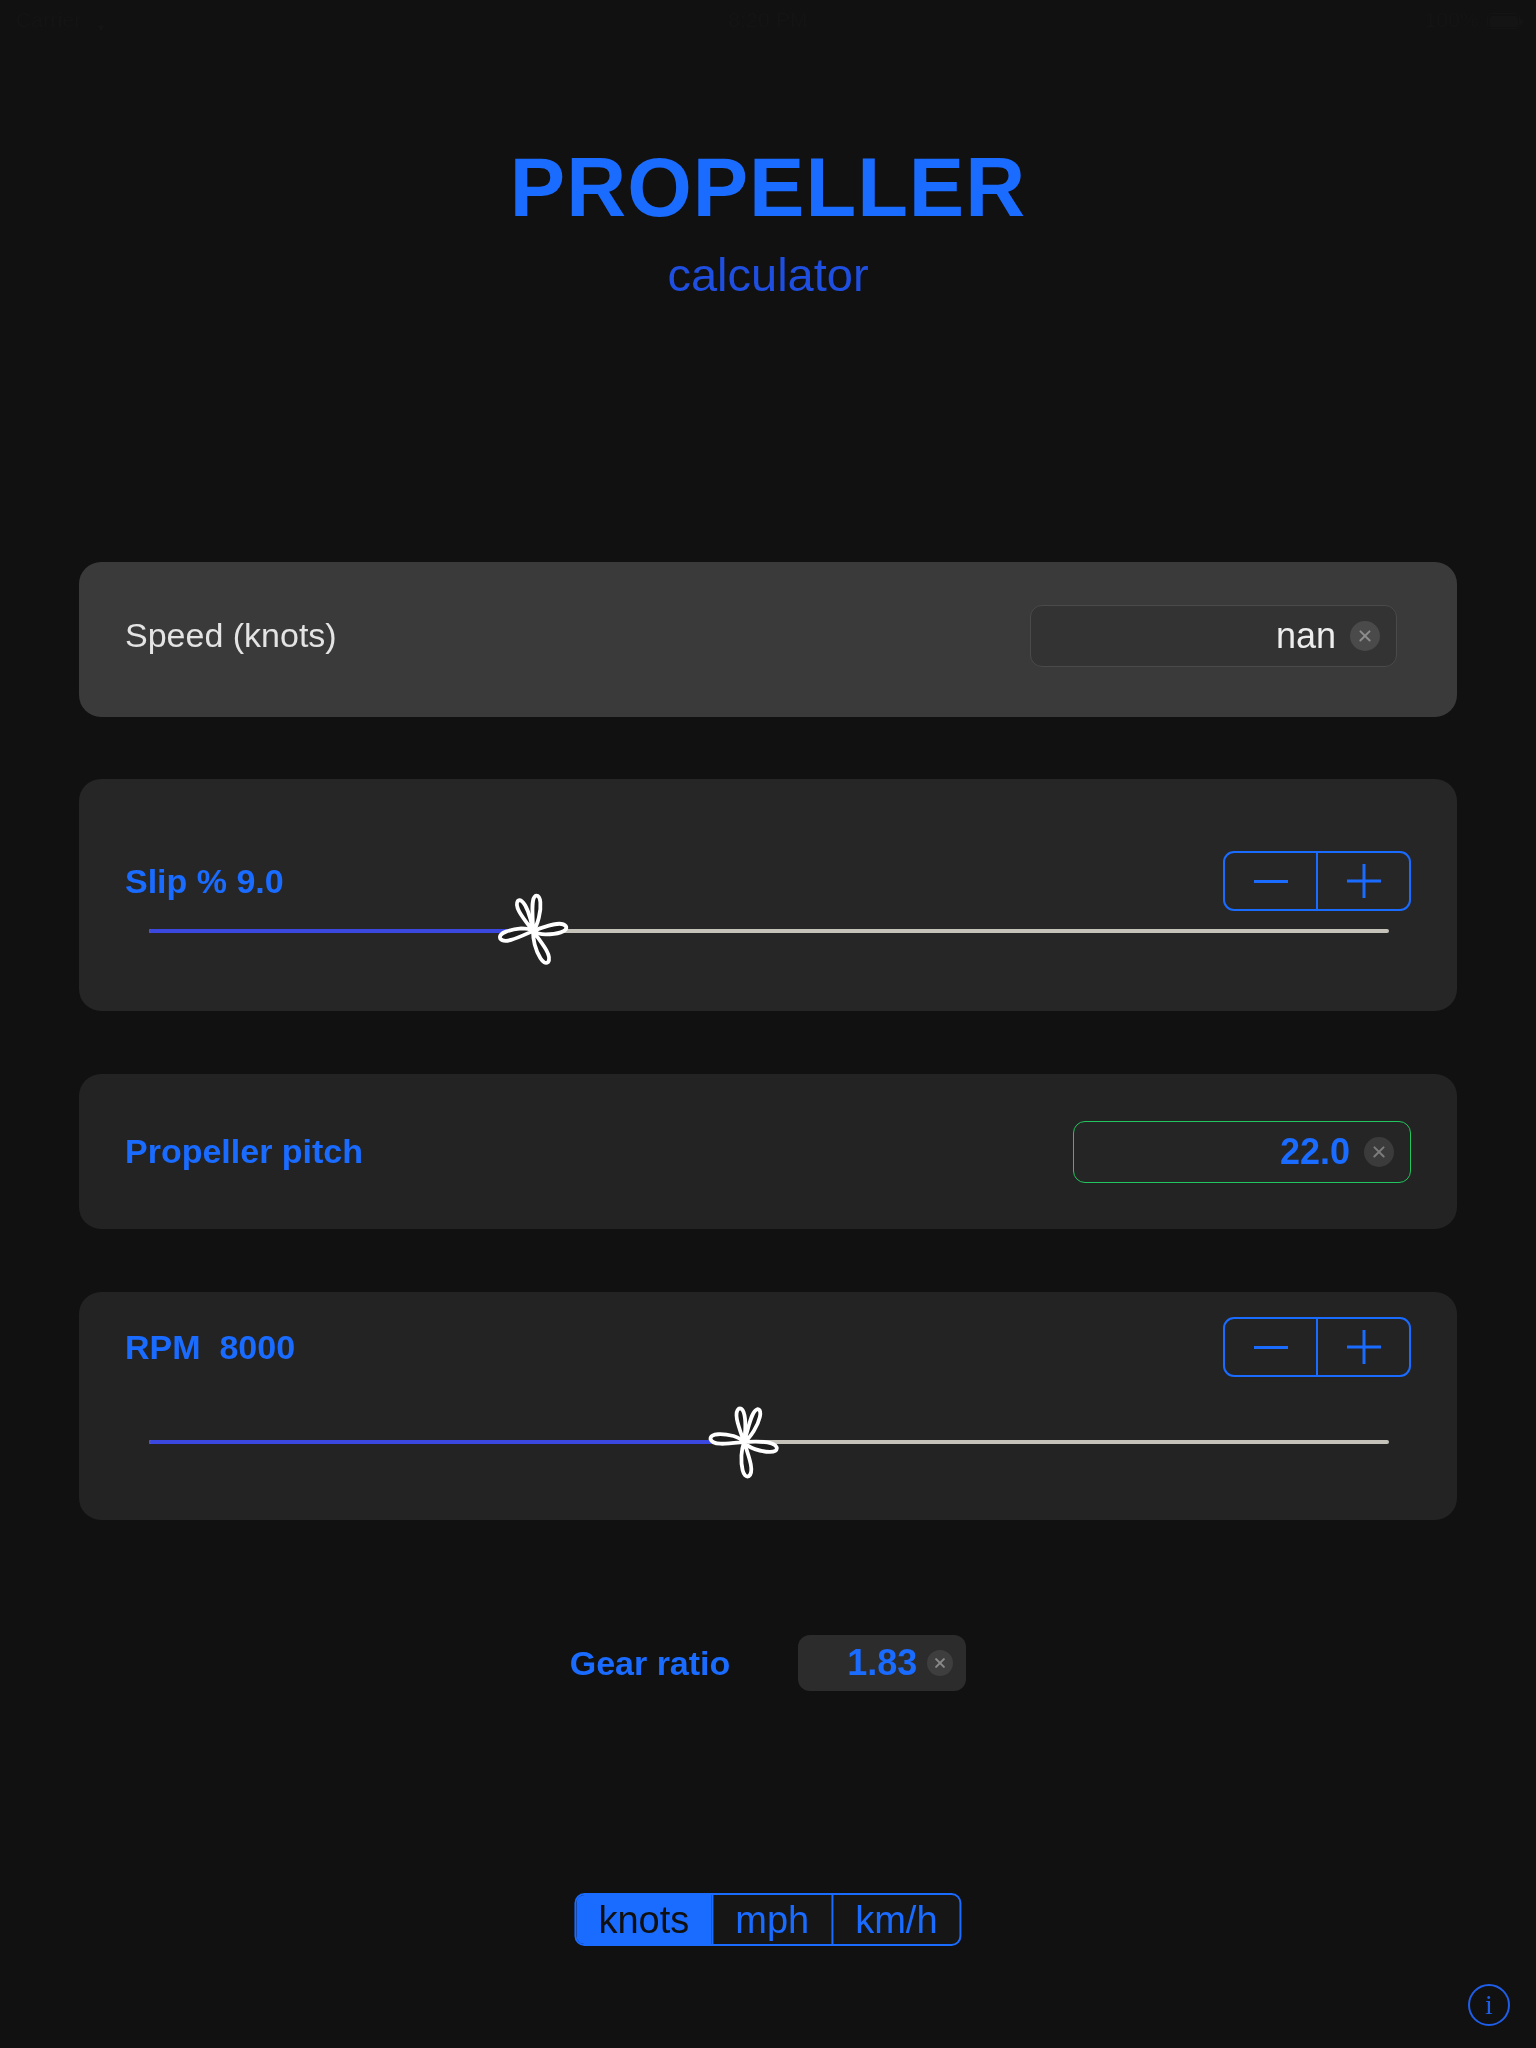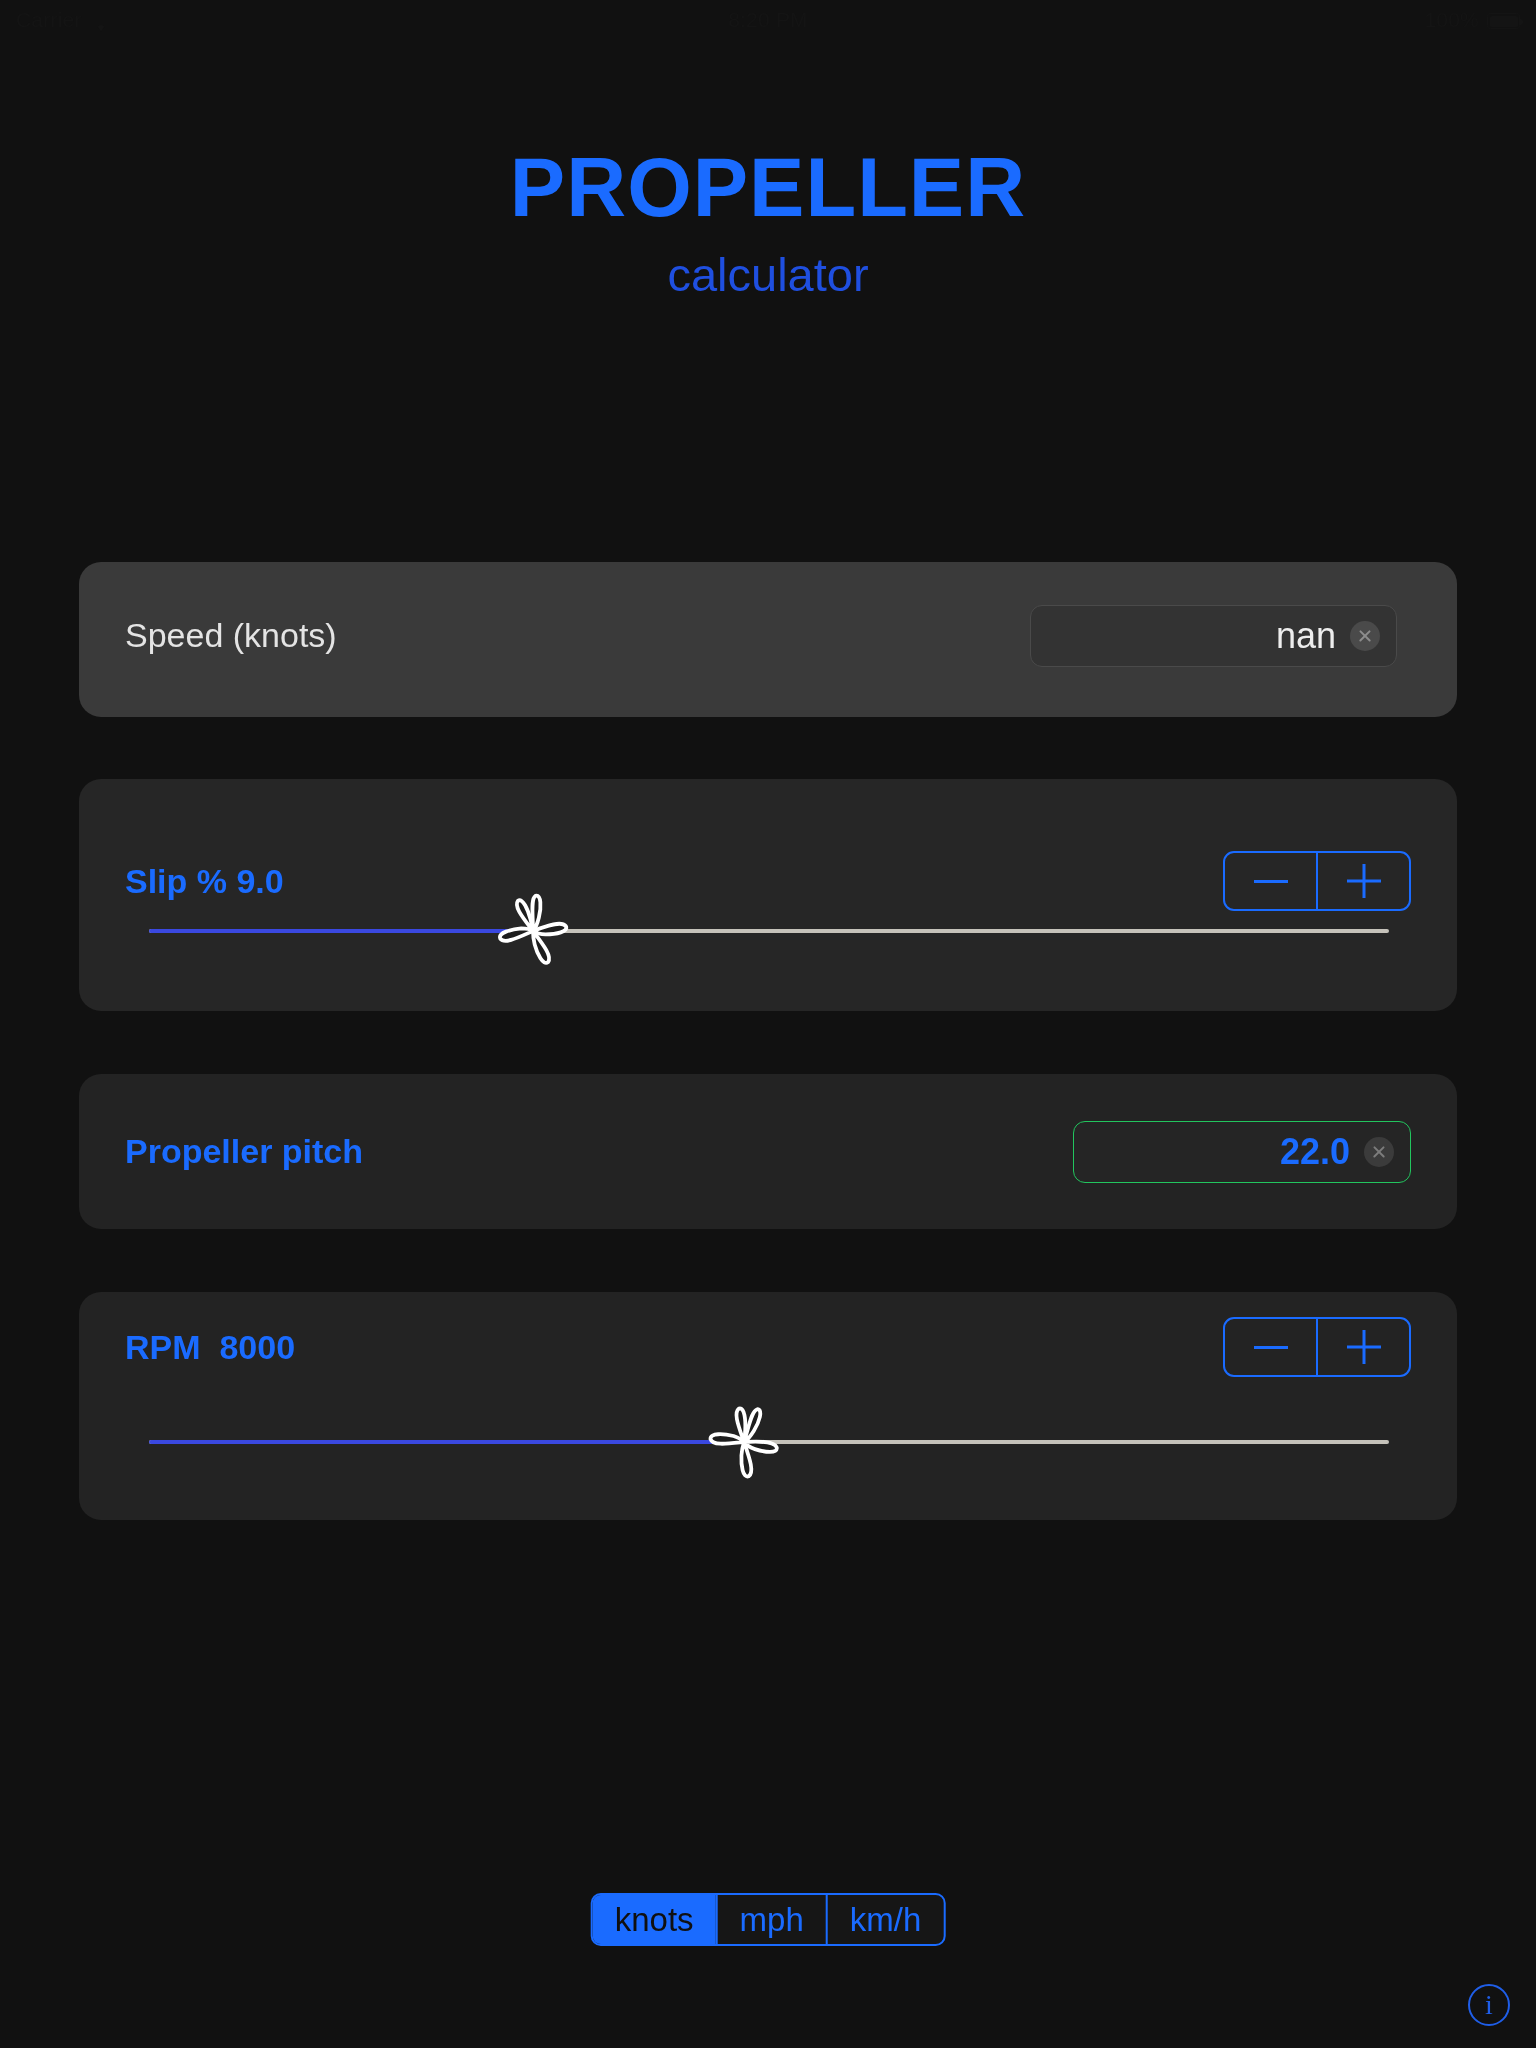--- a/index.html
+++ b/index.html
@@ -157,21 +157,21 @@
   .gear-clear::after  { transform:translate(-50%,-50%) rotate(-45deg); }
 
   
   .segmented {
     position:absolute; top:1893px; left:50%; transform:translateX(-50%);
     display:flex; height:53px; border:2px solid #1a6bff; border-radius:10px;
     overflow:hidden; background:#161616;
   }
   .seg {
     display:flex; align-items:center; justify-content:center;
-    padding:0 22px; font-size:33px; color:#1a6bff; line-height:1;
+    padding:0 22px; font-size:38px; color:#1a6bff; line-height:1;
   }
   .seg + .seg { border-left:2px solid #1a6bff; }
   .seg.active { background:#1a6bff; color:#101010; }
 
   
   .info-btn {
     position:absolute; right:26px; bottom:22px; width:42px; height:42px;
     border:2.4px solid #1f5ee8; border-radius:50%;
     display:flex; align-items:center; justify-content:center;
     color:#1f5ee8; font-size:28px; font-weight:500;
@@ -275,20 +275,27 @@
             <path d="M50 50 C 68 43, 84 38, 89 44 C 93 51, 77 54, 65 54 C 57 54, 53 52, 50 50 Z"></path>
             <path d="M50 50 C 62 66, 73 80, 68 87 C 62 92, 55 77, 52 66 C 50 58, 50 54, 50 50 Z"></path>
             <path d="M50 50 C 32 58, 16 66, 11 59 C 8 52, 24 48, 36 47 C 44 47, 47 48, 50 50 Z"></path>
             <path d="M50 50 C 38 34, 27 21, 32 14 C 38 10, 44 25, 47 36 C 49 44, 50 47, 50 50 Z"></path>
           </g>
         </svg>
       </div>
     </div>
   </div>
 
+  <div class="gear-wrap">
+    <div class="gear-label">Gear ratio</div>
+    <div class="gear-field">
+      <span class="gear-val">1.83</span>
+      <span class="gear-clear"></span>
+    </div>
+  </div>
 
   <div class="segmented">
     <div class="seg active">knots</div>
     <div class="seg">mph</div>
     <div class="seg">km/h</div>
   </div>
 
   <div class="info-btn">
     <span>i</span>
   </div>

